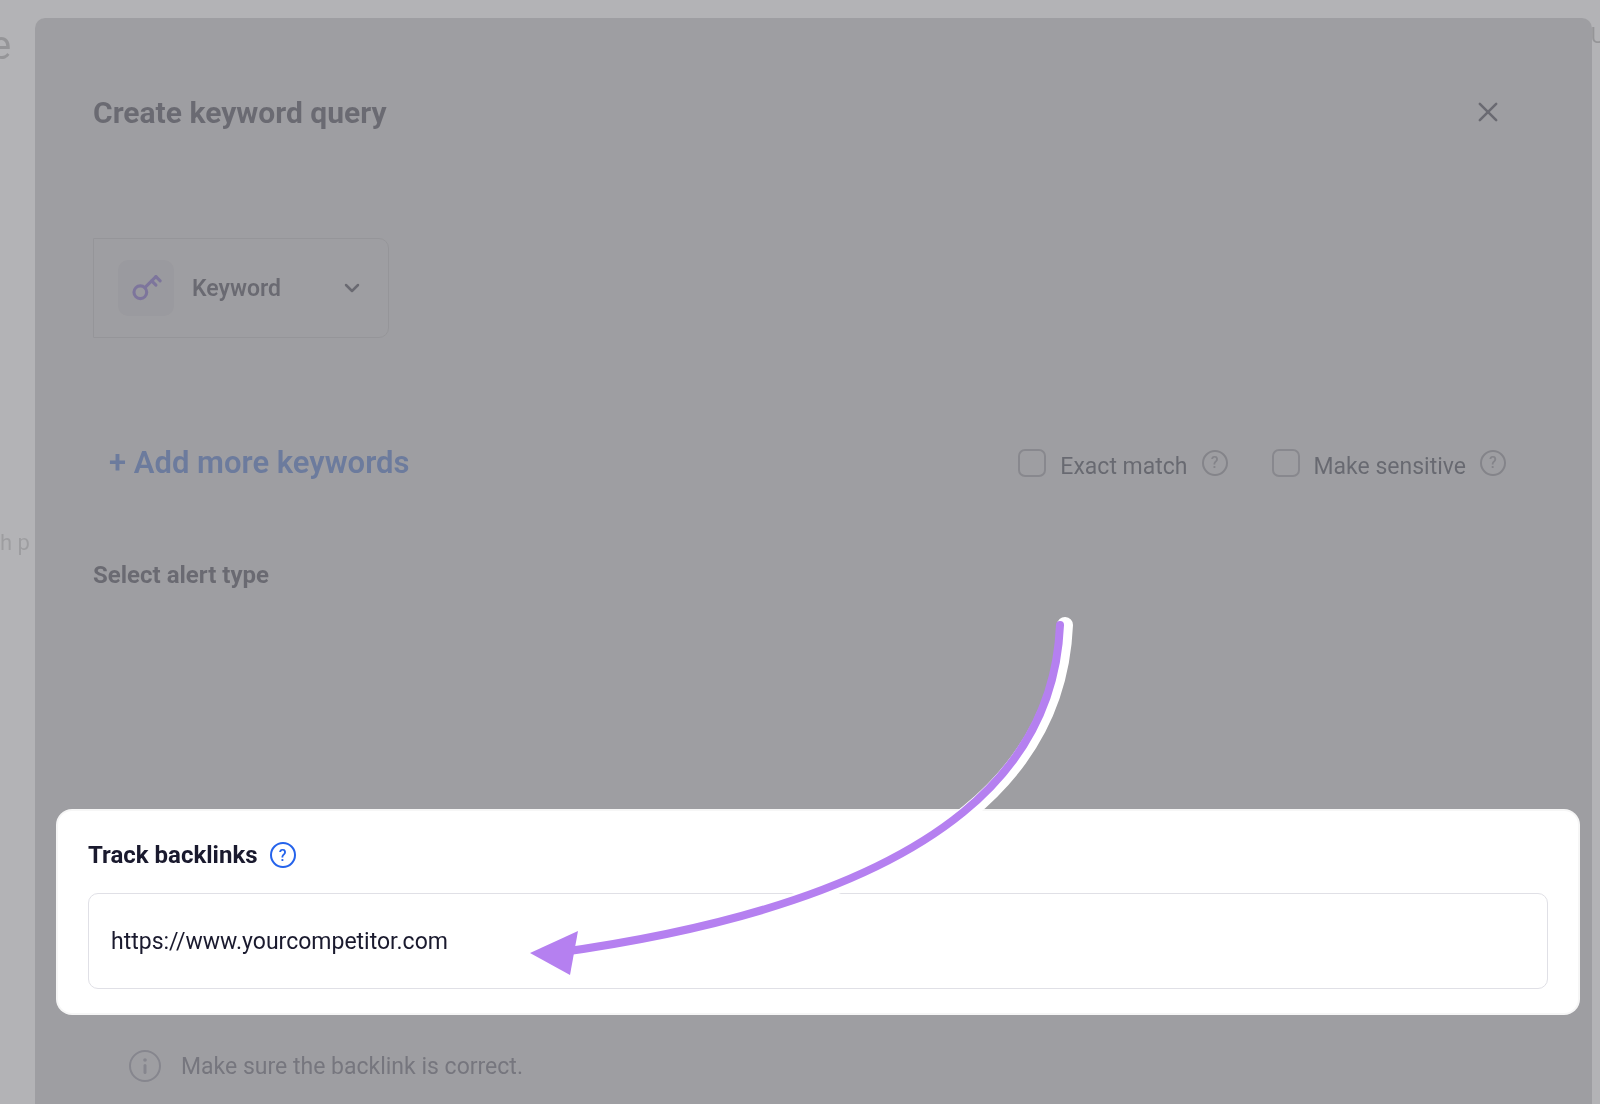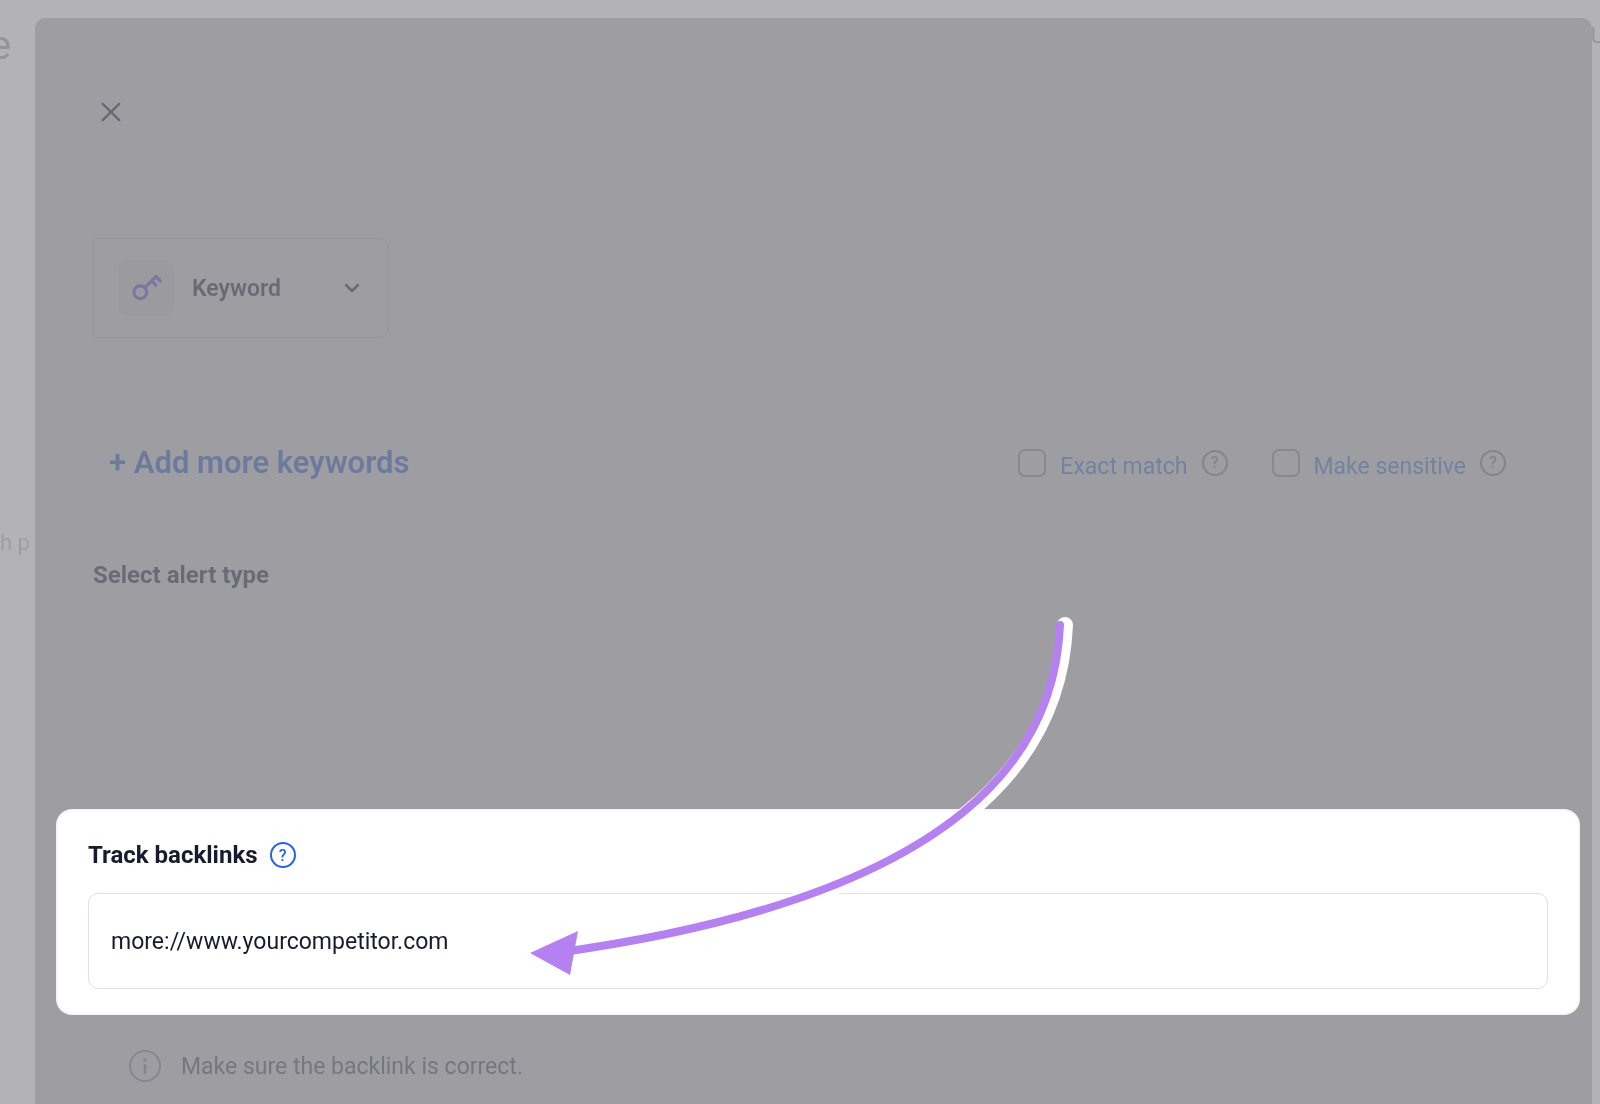--- a/index.html
+++ b/index.html
@@ -166,21 +166,21 @@
       gap: 14px;
     }
     .checkbox-box {
       width: 28px;
       height: 28px;
       border: 2.5px solid #9c9ca8;
       border-radius: 7px;
     }
     .checkbox-label {
       font-size: 23px;
-      color: #3b82f6;
+      color: #0f172a;
       margin-top: 8px;
     }
     .help-circle {
       width: 26px;
       height: 26px;
       border: 2px solid #8a8a96;
       border-radius: 50%;
       display: flex;
       align-items: center;
       justify-content: center;
@@ -264,20 +264,21 @@
 </head>
 <body>
 
 <div class="backdrop-text-left">e</div>
 <div class="backdrop-text-left2">h p</div>
 <div class="backdrop-text-right">t U</div>
 
 <div class="modal">
 
   <div class="modal-header">
+    <div class="modal-title">Create keyword query</div>
     <div class="close-btn">
       <svg width="28" height="28" viewBox="0 0 24 24" fill="none" stroke="currentColor" stroke-width="2.2" stroke-linecap="round">
           <line x1="5" y1="5" x2="19" y2="19"></line>
           <line x1="19" y1="5" x2="5" y2="19"></line>
         </svg>
     </div>
   </div>
 
 
   <div class="keyword-row">
@@ -328,21 +329,21 @@
 
   <div class="modal-dim"></div>
 </div>
 
 <div class="highlight-section">
   <div class="section-heading section-heading-inline">
     <span>Track backlinks</span>
     <div class="help-circle help-circle-blue">?</div>
   </div>
   <div class="backlink-input">
-    <span>more://www.yourcompetitor.com</span>
+    <span>https://www.yourcompetitor.com</span>
   </div>
 </div>
 
 <div class="overlay"></div>
 
 <svg class="arrow-annotation" width="570" height="370" viewBox="0 0 570 370">
   <path d="M 545 10 C 540 130, 460 280, 40 338" stroke="#ffffff" stroke-width="16" fill="none" stroke-linecap="round"></path>
   <path d="M 540 10 C 535 130, 455 280, 35 338" stroke="#b580f0" stroke-width="8" fill="none" stroke-linecap="round"></path>
   <polygon points="10,338 58,316 50,360" fill="#b580f0"></polygon>
 </svg>

